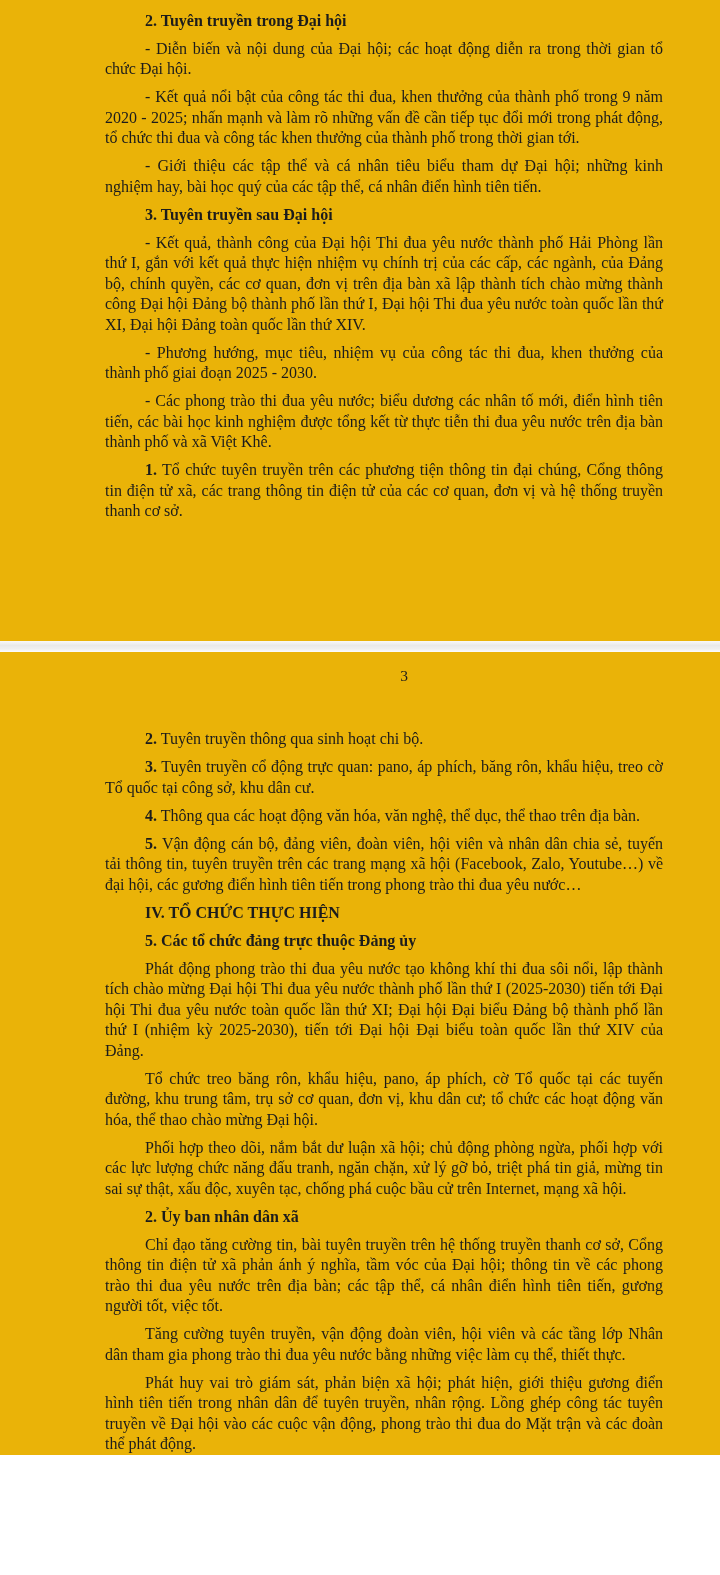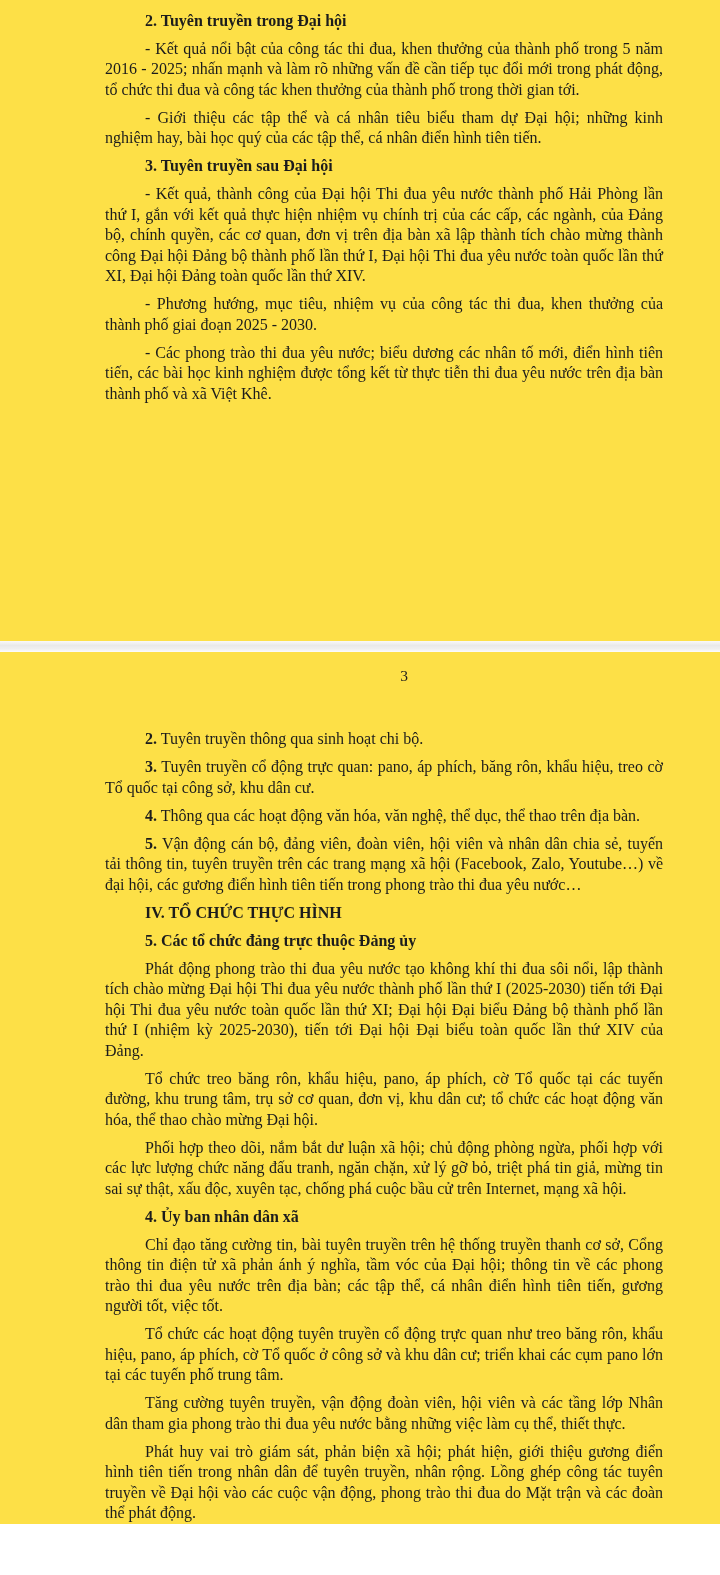--- a/index.html
+++ b/index.html
@@ -10,21 +10,21 @@
   body {
     width: 720px;
     height: 1575px;
     overflow: hidden;
     color: #1c1c1c;
     font-family: "Liberation Serif", "DejaVu Serif", serif;
     font-size: 16px;
     -webkit-font-smoothing: antialiased;
   }
   .page {
-    background: #fde047;
+    background: #eab308;
   }
   .page-one {
     box-sizing: border-box;
     height: 641px;
     overflow: hidden;
     padding-top: 3px;
   }
   .content {
     padding-left: 105px;
     padding-right: 57px;
@@ -61,42 +61,43 @@
   .page-two .content > p:first-child {
     margin-top: 44px;
   }
 </style>
 </head>
 <body>
 
 <section class="page page-one">
   <div class="content">
     <p class="h">2. Tuyên truyền trong Đại hội</p>
-    <p class="para"><span>- Kết quả nổi bật của công tác thi đua, khen thưởng của thành phố trong 5 năm 2016 - 2025; nhấn mạnh và làm rõ những vấn đề cần tiếp tục đổi mới trong phát động, tổ chức thi đua và công tác khen thưởng của thành phố trong thời gian tới.</span></p>
+    <p class="para"><span>- Diễn biến và nội dung của Đại hội; các hoạt động diễn ra trong thời gian tổ chức Đại hội.</span></p>
+    <p class="para"><span>- Kết quả nổi bật của công tác thi đua, khen thưởng của thành phố trong 9 năm 2020 - 2025; nhấn mạnh và làm rõ những vấn đề cần tiếp tục đổi mới trong phát động, tổ chức thi đua và công tác khen thưởng của thành phố trong thời gian tới.</span></p>
     <p class="para"><span>- Giới thiệu các tập thể và cá nhân tiêu biểu tham dự Đại hội; những kinh nghiệm hay, bài học quý của các tập thể, cá nhân điển hình tiên tiến.</span></p>
     <p class="h">3. Tuyên truyền sau Đại hội</p>
     <p class="para"><span>- Kết quả, thành công của Đại hội Thi đua yêu nước thành phố Hải Phòng lần thứ I, gắn với kết quả thực hiện nhiệm vụ chính trị của các cấp, các ngành, của Đảng bộ, chính quyền, các cơ quan, đơn vị trên địa bàn xã lập thành tích chào mừng thành công Đại hội Đảng bộ thành phố lần thứ I, Đại hội Thi đua yêu nước toàn quốc lần thứ XI, Đại hội Đảng toàn quốc lần thứ XIV.</span></p>
     <p class="para"><span>- Phương hướng, mục tiêu, nhiệm vụ của công tác thi đua, khen thưởng của thành phố giai đoạn 2025 - 2030.</span></p>
     <p class="para"><span>- Các phong trào thi đua yêu nước; biểu dương các nhân tố mới, điển hình tiên tiến, các bài học kinh nghiệm được tổng kết từ thực tiễn thi đua yêu nước trên địa bàn thành phố và xã Việt Khê.</span></p>
+    <p class="para"><b class="lead">1.</b><span> Tổ chức tuyên truyền trên các phương tiện thông tin đại chúng, Cổng thông tin điện tử xã, các trang thông tin điện tử của các cơ quan, đơn vị và hệ thống truyền thanh cơ sở.</span></p>
   </div>
 </section>
 
 <div class="page-separator"></div>
 
 <section class="page page-two">
   <div class="page-number">3</div>
   <div class="content">
     <p class="para"><b class="lead">2.</b><span> Tuyên truyền thông qua sinh hoạt chi bộ.</span></p>
     <p class="para"><b class="lead">3.</b><span> Tuyên truyền cổ động trực quan: pano, áp phích, băng rôn, khẩu hiệu, treo cờ Tổ quốc tại công sở, khu dân cư.</span></p>
     <p class="para"><b class="lead">4.</b><span> Thông qua các hoạt động văn hóa, văn nghệ, thể dục, thể thao trên địa bàn.</span></p>
     <p class="para"><b class="lead">5.</b><span> Vận động cán bộ, đảng viên, đoàn viên, hội viên và nhân dân chia sẻ, tuyến tải thông tin, tuyên truyền trên các trang mạng xã hội (Facebook, Zalo, Youtube…) về đại hội, các gương điển hình tiên tiến trong phong trào thi đua yêu nước…</span></p>
-    <p class="h">IV. TỔ CHỨC THỰC HÌNH</p>
+    <p class="h">IV. TỔ CHỨC THỰC HIỆN</p>
     <p class="h">5. Các tổ chức đảng trực thuộc Đảng ủy</p>
     <p class="para"><span>Phát động phong trào thi đua yêu nước tạo không khí thi đua sôi nổi, lập thành tích chào mừng Đại hội Thi đua yêu nước thành phố lần thứ I (2025-2030) tiến tới Đại hội Thi đua yêu nước toàn quốc lần thứ XI; Đại hội Đại biểu Đảng bộ thành phố lần thứ I (nhiệm kỳ 2025-2030), tiến tới Đại hội Đại biểu toàn quốc lần thứ XIV của Đảng.</span></p>
     <p class="para"><span>Tổ chức treo băng rôn, khẩu hiệu, pano, áp phích, cờ Tổ quốc tại các tuyến đường, khu trung tâm, trụ sở cơ quan, đơn vị, khu dân cư; tổ chức các hoạt động văn hóa, thể thao chào mừng Đại hội.</span></p>
     <p class="para"><span>Phối hợp theo dõi, nắm bắt dư luận xã hội; chủ động phòng ngừa, phối hợp với các lực lượng chức năng đấu tranh, ngăn chặn, xử lý gỡ bỏ, triệt phá tin giả, mừng tin sai sự thật, xấu độc, xuyên tạc, chống phá cuộc bầu cử trên Internet, mạng xã hội.</span></p>
-    <p class="h">4. Ủy ban nhân dân xã</p>
+    <p class="h">2. Ủy ban nhân dân xã</p>
     <p class="para"><span>Chỉ đạo tăng cường tin, bài tuyên truyền trên hệ thống truyền thanh cơ sở, Cổng thông tin điện tử xã phản ánh ý nghĩa, tầm vóc của Đại hội; thông tin về các phong trào thi đua yêu nước trên địa bàn; các tập thể, cá nhân điển hình tiên tiến, gương người tốt, việc tốt.</span></p>
-    <p class="para"><span>Tổ chức các hoạt động tuyên truyền cổ động trực quan như treo băng rôn, khẩu hiệu, pano, áp phích, cờ Tổ quốc ở công sở và khu dân cư; triển khai các cụm pano lớn tại các tuyến phố trung tâm.</span></p>
     <p class="para"><span>Tăng cường tuyên truyền, vận động đoàn viên, hội viên và các tầng lớp Nhân dân tham gia phong trào thi đua yêu nước bằng những việc làm cụ thể, thiết thực.</span></p>
     <p class="para"><span>Phát huy vai trò giám sát, phản biện xã hội; phát hiện, giới thiệu gương điển hình tiên tiến trong nhân dân để tuyên truyền, nhân rộng. Lồng ghép công tác tuyên truyền về Đại hội vào các cuộc vận động, phong trào thi đua do Mặt trận và các đoàn thể phát động.</span></p>
   </div>
 </section>
 
 </body></html>

